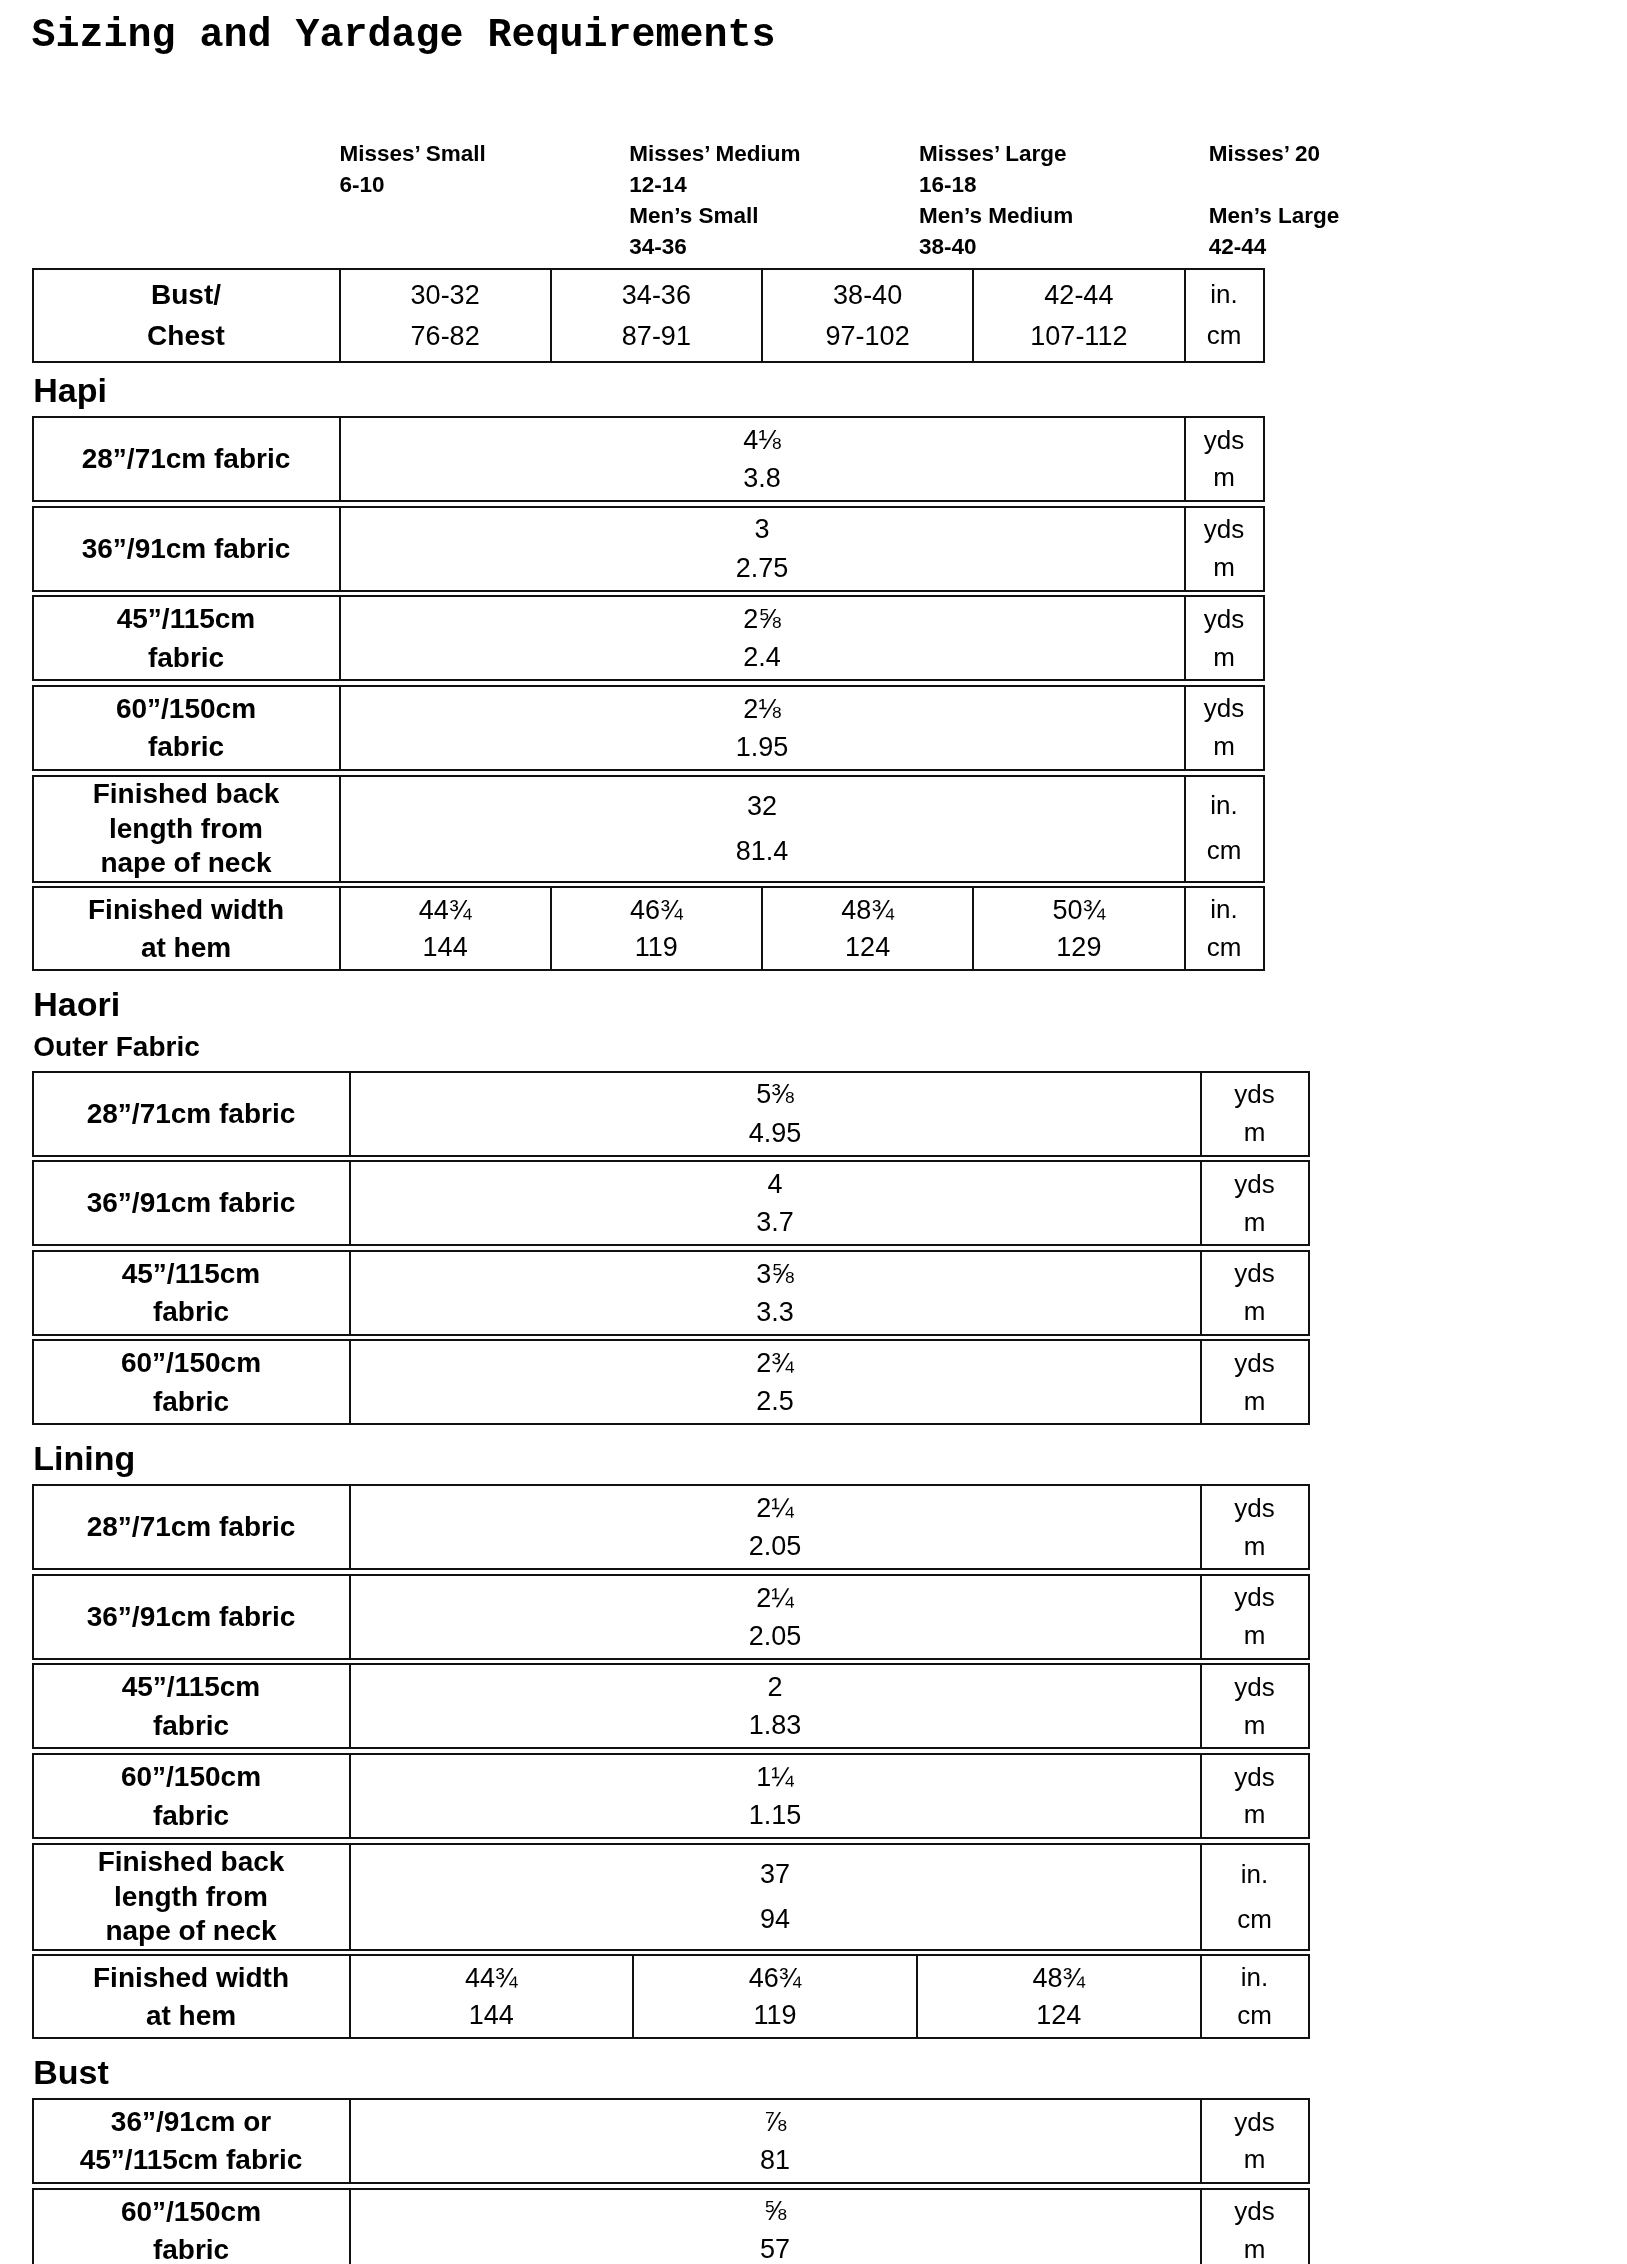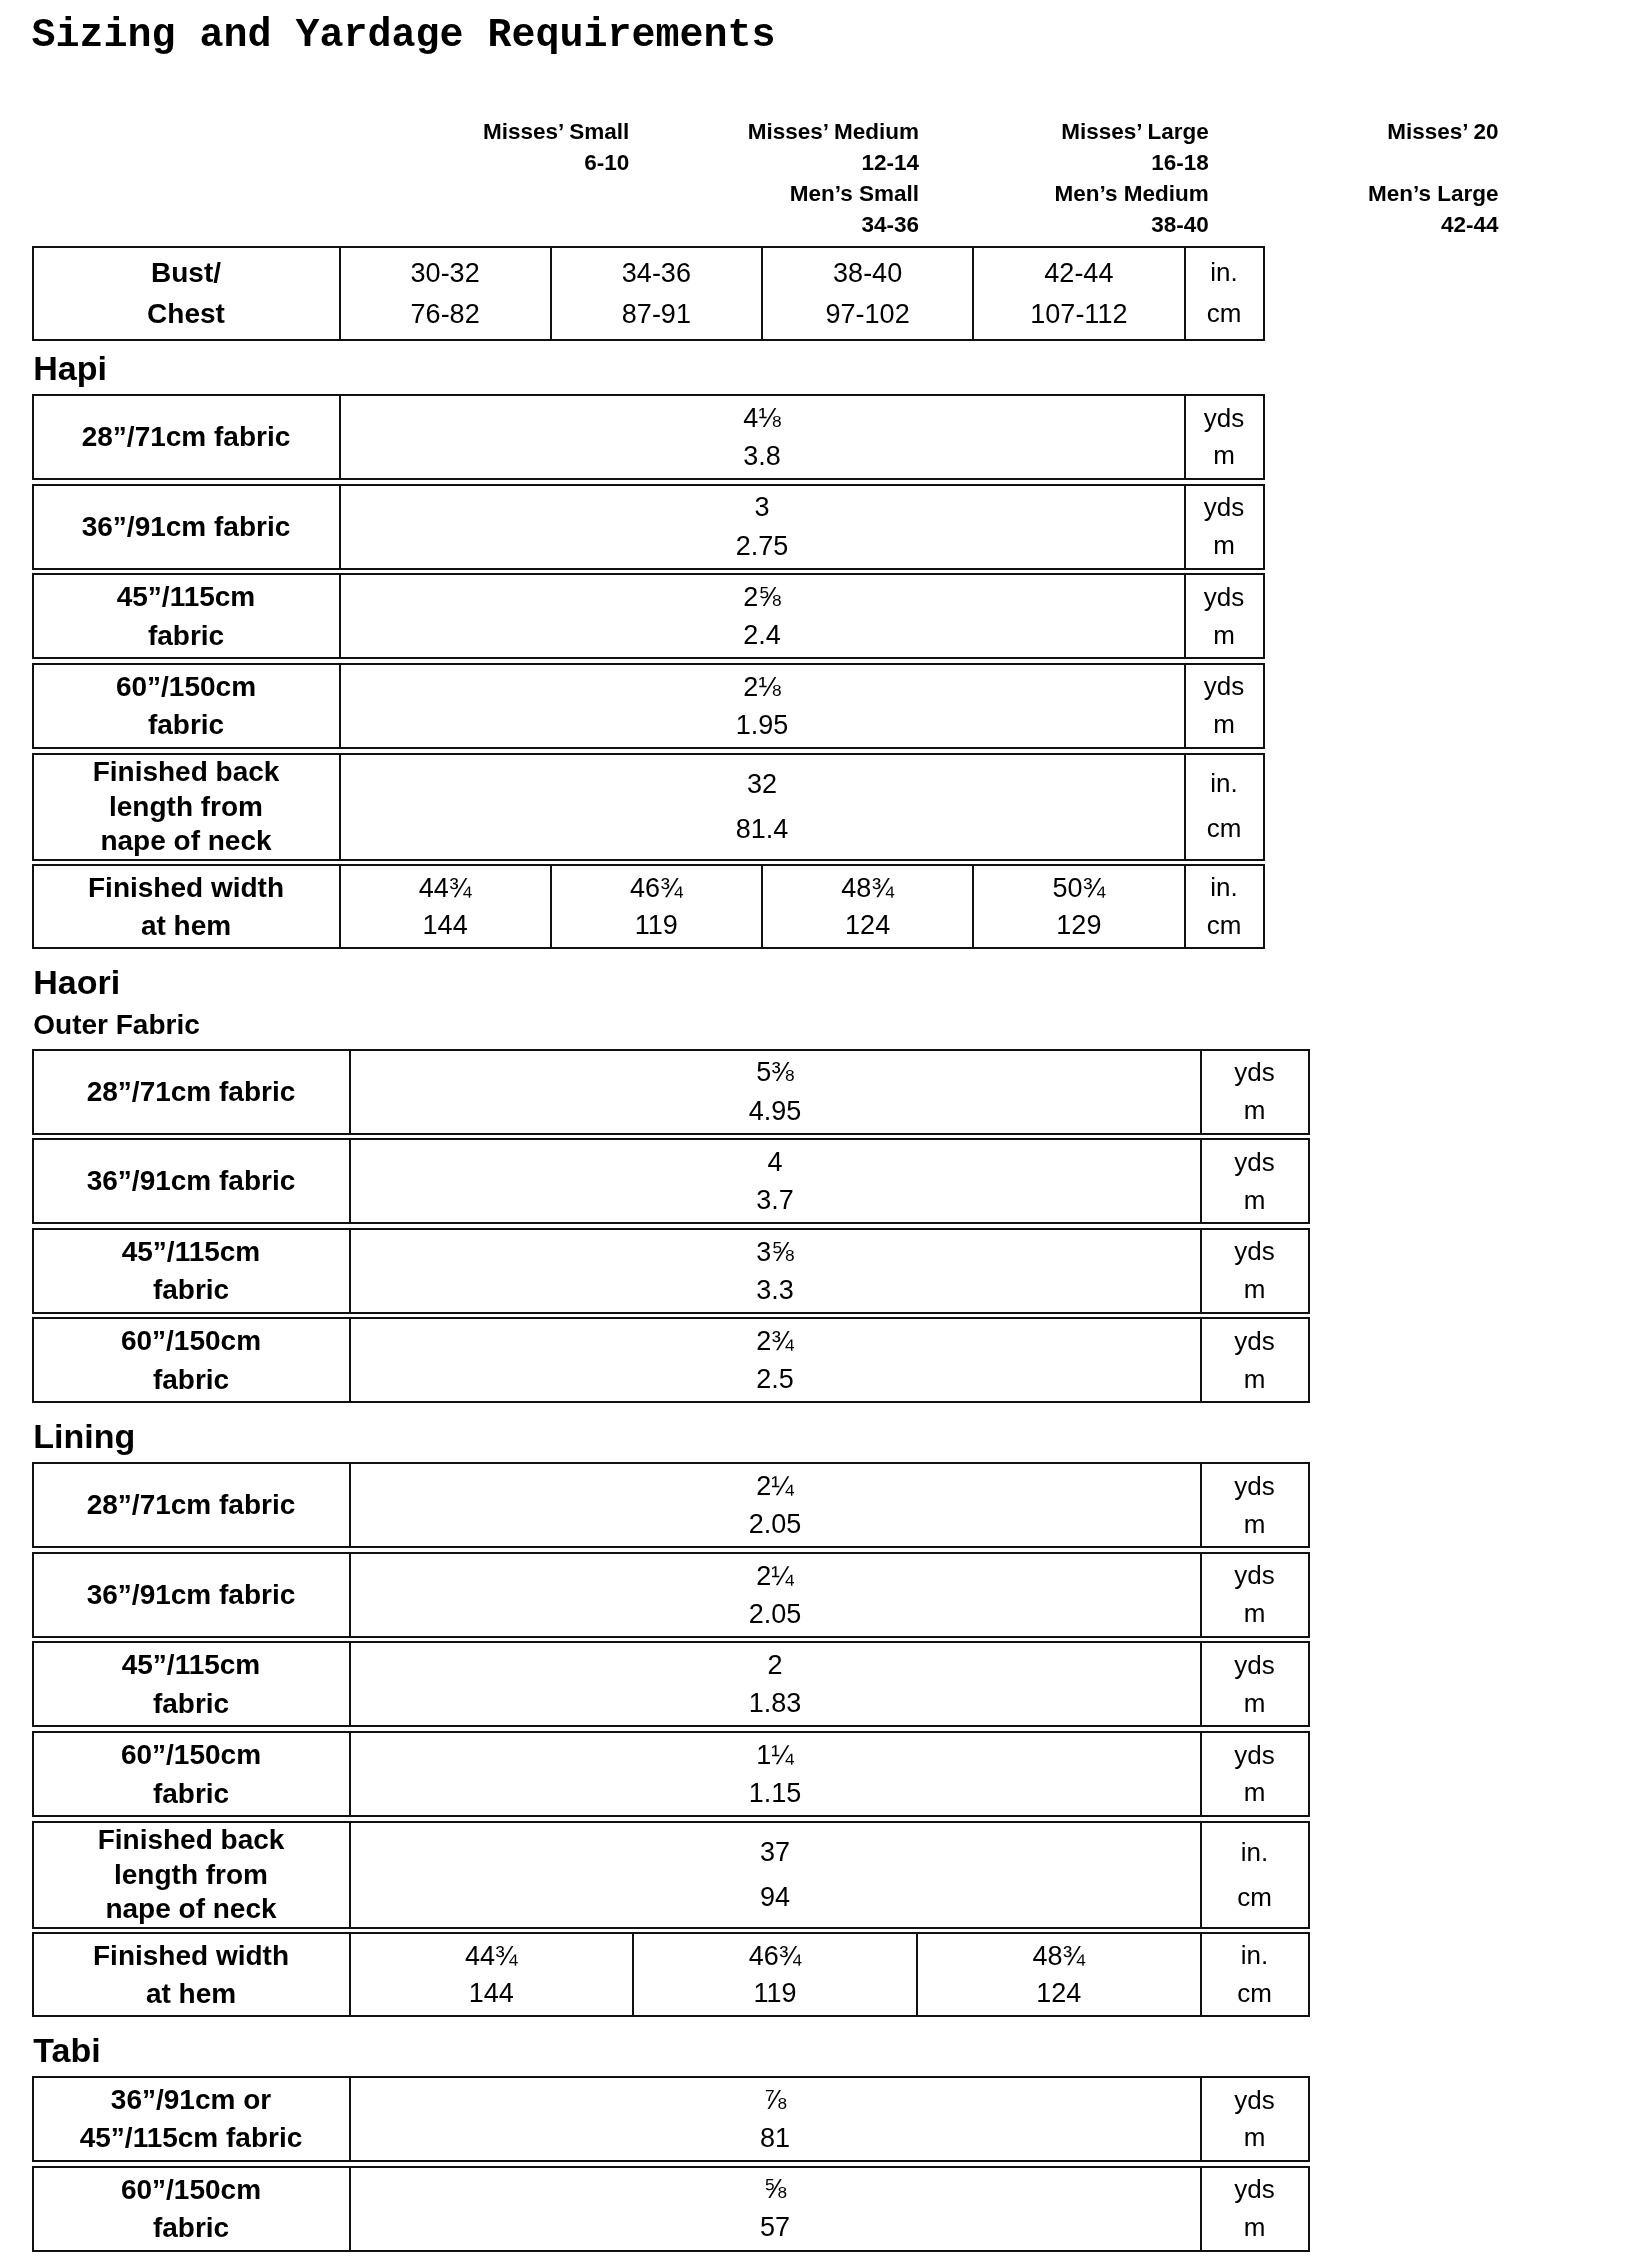--- a/index.html
+++ b/index.html
@@ -18,21 +18,21 @@
     font-family: Liberation Mono, monospace;
     font-weight: bold;
     font-size: 40px;
     line-height: 1.1;
     margin-bottom: 58px;
   }
   
   .size-header { display: flex; width: 1549px; margin-bottom: 5.4px; }
   .sh-spacer-l { width: 308px; flex: none; }
   .sh-spacer-r { width: 82px; flex: none; }
-  .sh-col { flex: 1; text-align: right; }
+  .sh-col { flex: 1; text-align: left; margin-top: 22px; }
   .sh-line { display: block; height: 31px; line-height: 31px; font-weight: bold; font-size: 22.5px; }
   
   .trow {
     display: flex;
     border: 2.7px solid #111111;
     margin-bottom: 3.6px;
     background: #ffffff;
   }
   .trow.main { width: 1233px; }
   .trow.sec  { width: 1278px; }
@@ -381,21 +381,21 @@
     <div class="cell flexcell val">
       <span>48¾</span>
       <span>124</span>
     </div>
     <div class="cell sc-unit unit">
       <span>in.</span>
       <span>cm</span>
     </div>
   </div>
 
-  <div class="section-h mt">Tabi</div>
+  <div class="section-h mt">Bust</div>
 
   <div class="trow sec r-fab">
     <div class="cell sc-label lbl">
       <span>36”/91cm or</span>
       <span>45”/115cm fabric</span>
     </div>
     <div class="cell flexcell val">
       <span>⅞</span>
       <span>81</span>
     </div>

